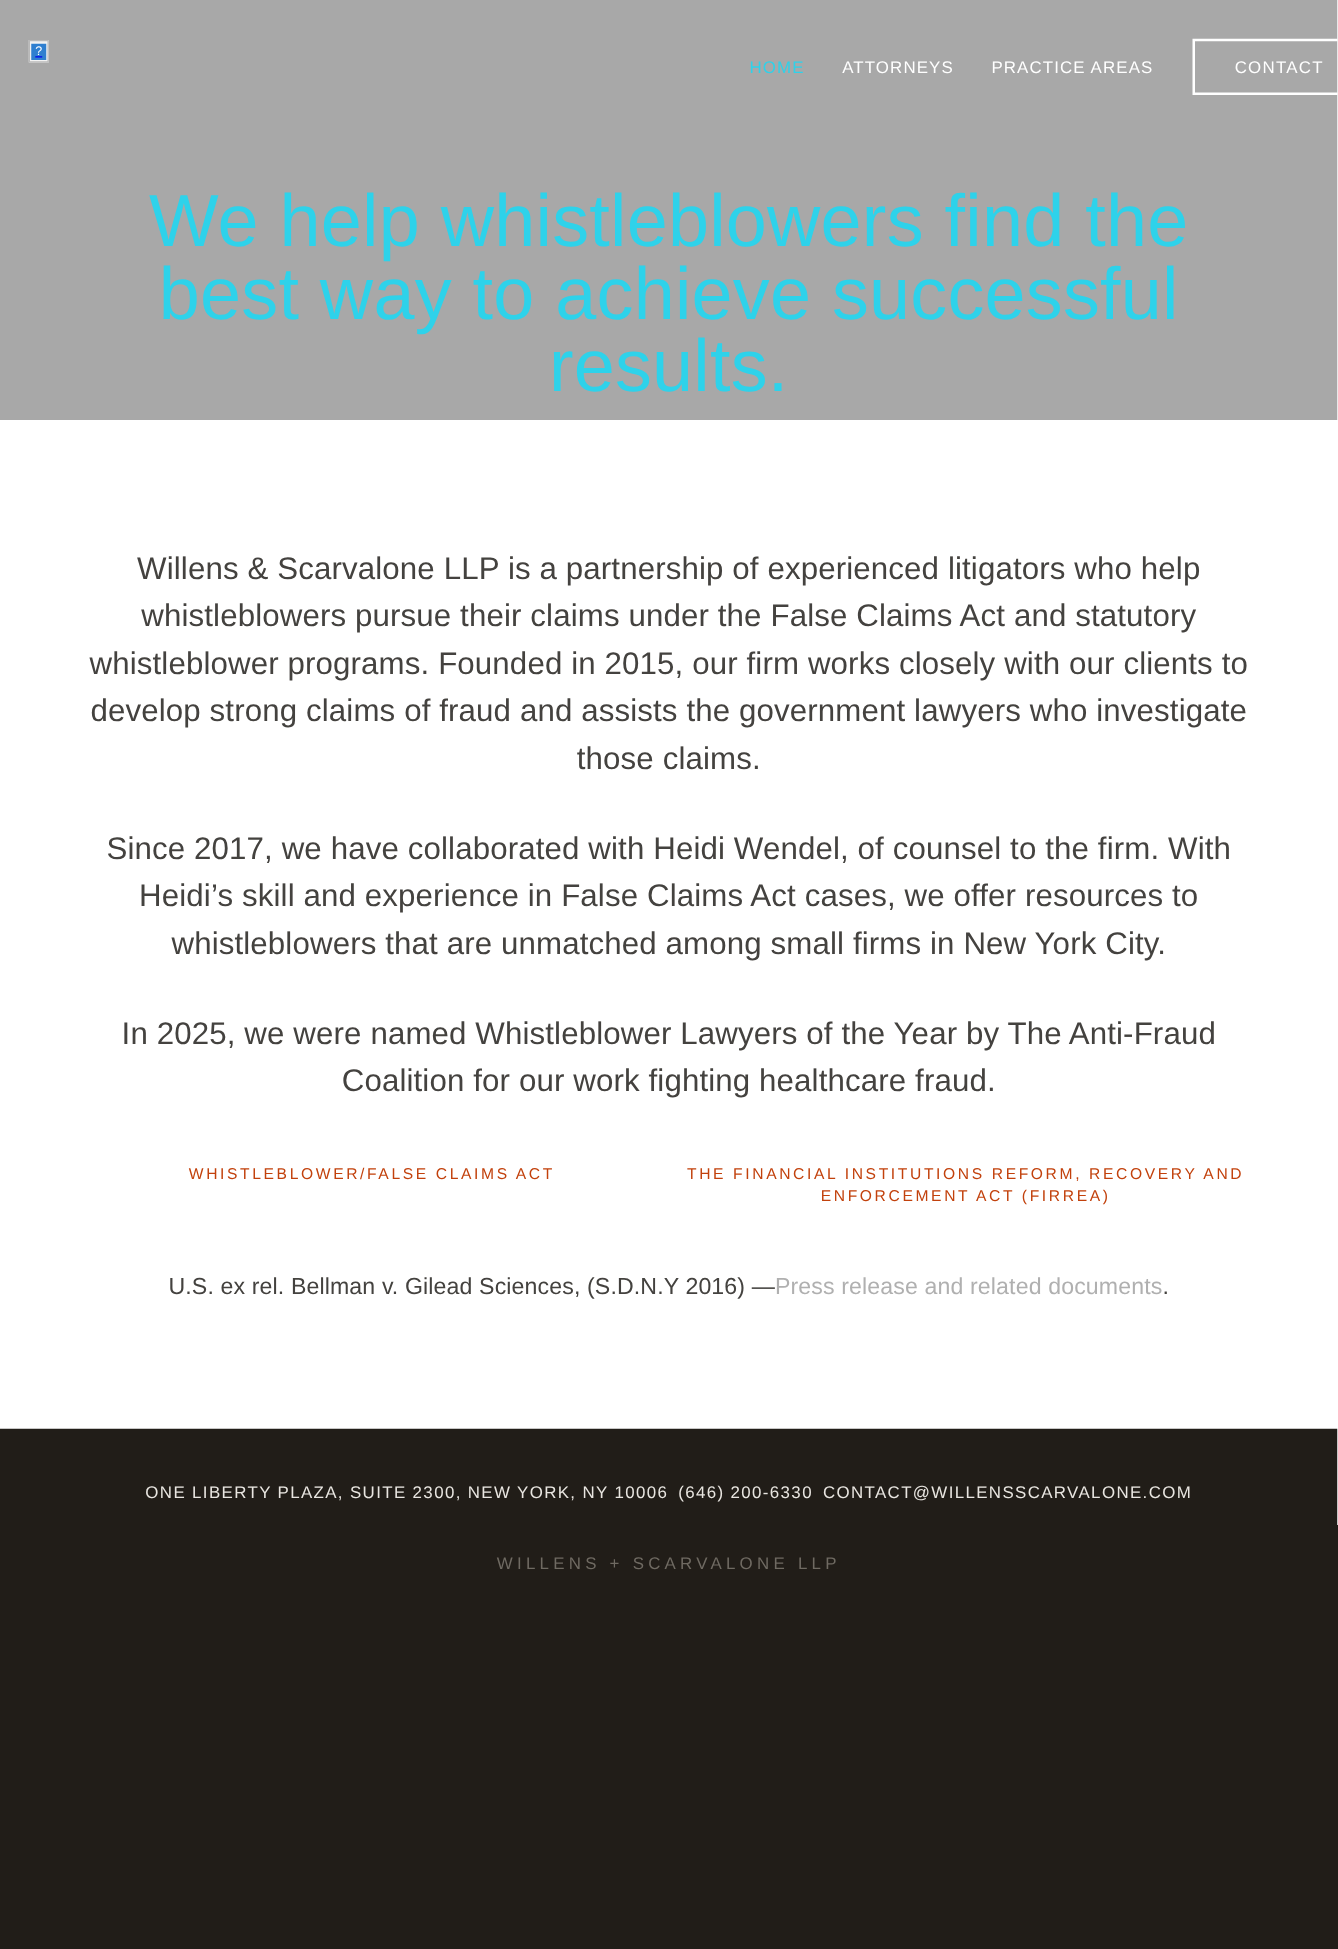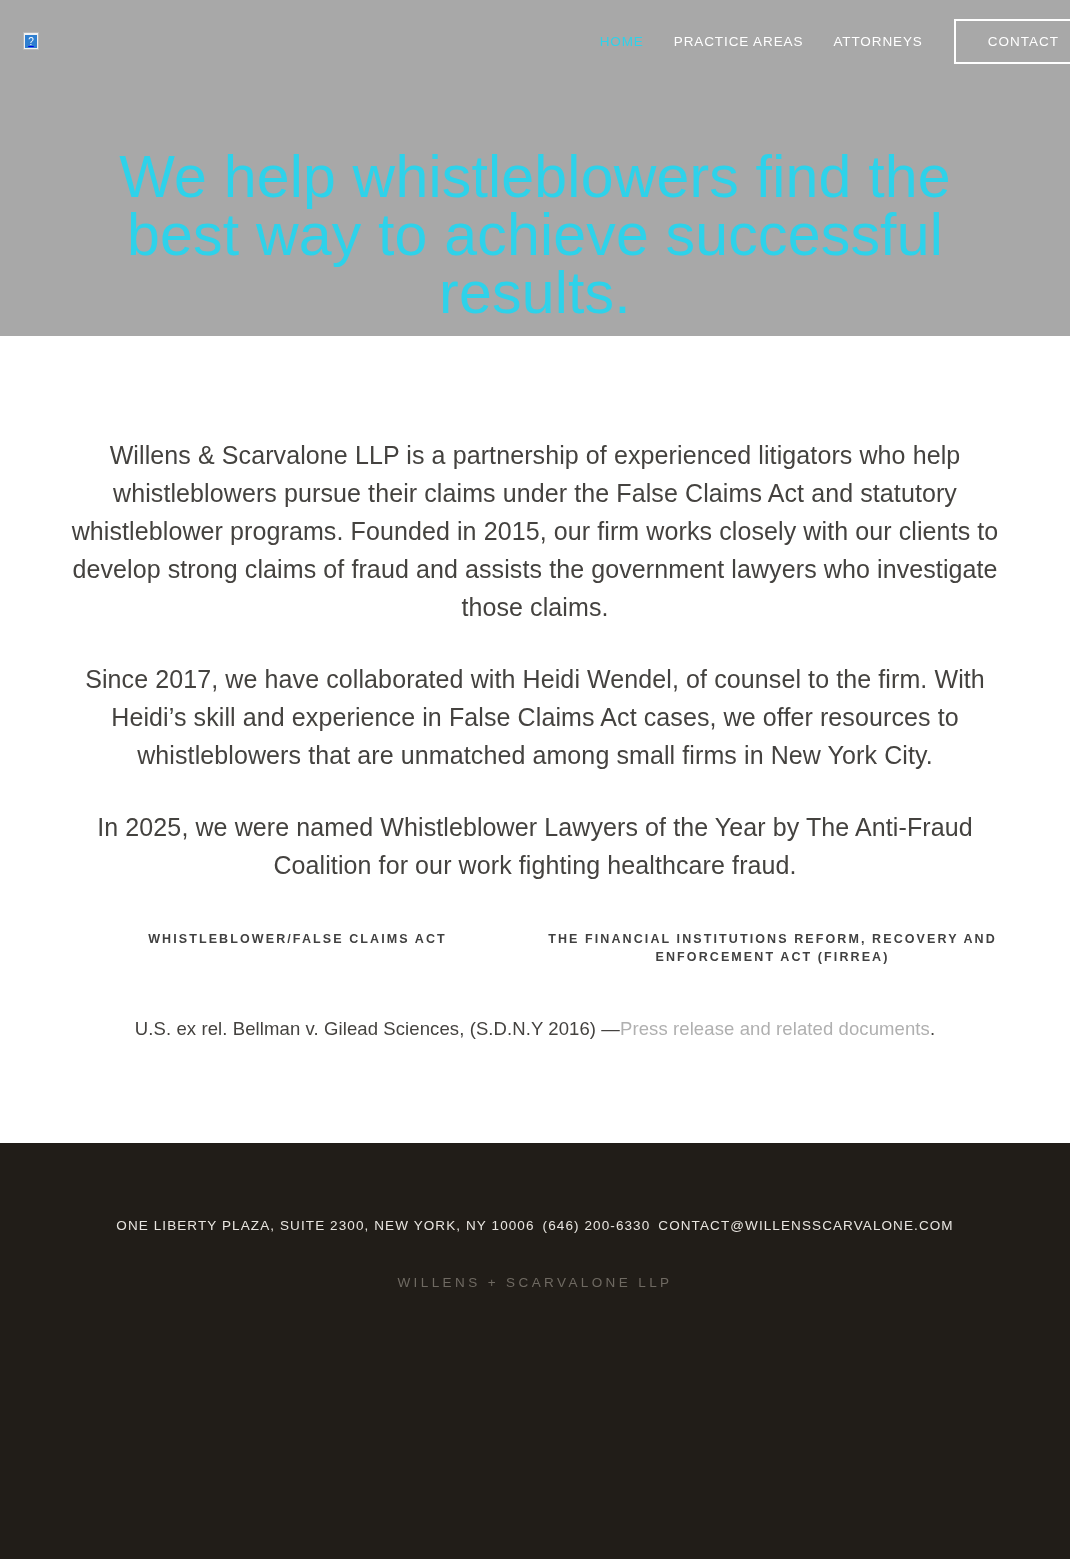--- a/index.html
+++ b/index.html
@@ -63,21 +63,21 @@
     color: #ffffff;
     font-size: 10px;
     line-height: 13px;
     text-align: center;
     font-family: "Liberation Sans", sans-serif;
   }
 
   .nav {
     position: absolute;
     right: 0;
-    top: 0;
+    top: 12px;
     height: 83px;
     display: flex;
     align-items: center;
   }
 
   .nav-links {
     display: flex;
     align-items: center;
     gap: 0px;
     height: 83px;
@@ -153,23 +153,23 @@
     width: 950px;
   }
   .col {
     flex: 1 1 0;
     text-align: center;
     padding: 0 6px;
   }
   .col-title {
     font-size: 12.5px;
     letter-spacing: 2.1px;
-    color: #404040;
+    color: #c2410c;
     line-height: 18px;
-    font-weight: 700;
+    font-weight: 400;
   }
 
   .citation {
     margin-top: 52px;
     font-size: 18.5px;
     color: #44423f;
     font-weight: 300;
     letter-spacing: 0.1px;
     text-align: center;
   }
@@ -180,21 +180,21 @@
   .citation .cite-tail { color: #44423f; }
 
   
   .footer {
     position: relative;
     width: 1070px;
     height: 416px;
     background: #211d18;
   }
   .footer-inner {
-    padding-top: 72px;
+    padding-top: 40px;
     text-align: center;
   }
   .footer-contact {
     color: #e9e6e1;
     font-size: 13.5px;
     letter-spacing: 1.1px;
     line-height: 22px;
   }
   .footer-contact .sep { display: inline-block; width: 8px; }
   .footer-brand {
@@ -213,22 +213,22 @@
 
     <a class="logo-slot" href="#">
       <span class="broken-img">
         <span class="inner">?</span>
       </span>
     </a>
 
     <div class="nav">
       <div class="nav-links">
         <a class="nav-item active" href="#">HOME</a>
+        <a class="nav-item" href="#">ATTORNEYS</a>
         <a class="nav-item" href="#">PRACTICE AREAS</a>
-        <a class="nav-item" href="#">ATTORNEYS</a>
         <button class="contact-btn">CONTACT</button>
       </div>
     </div>
   </div>
 
   <h1 class="hero-headline">We help whistleblowers find the best way to achieve successful results.</h1>
 </div>
 
 <div class="main">
   <div class="content-wrap">

